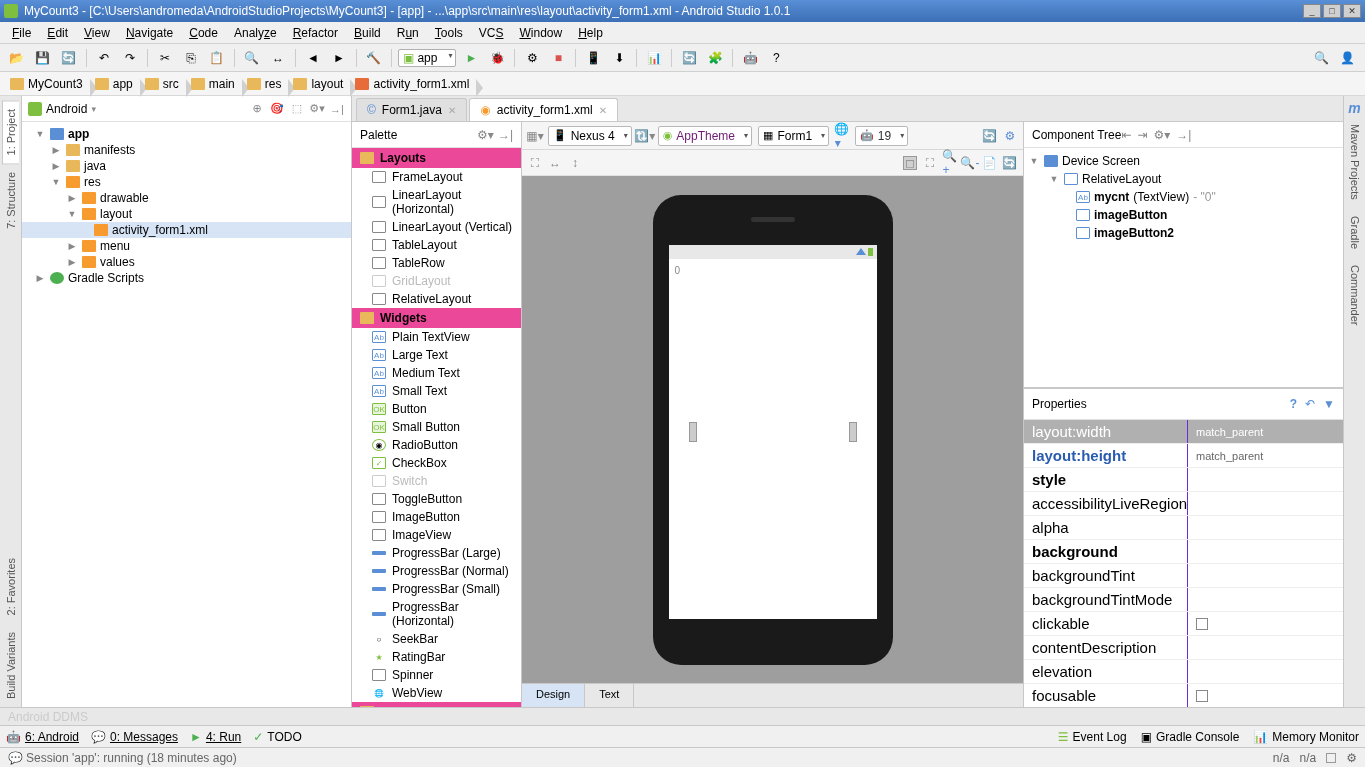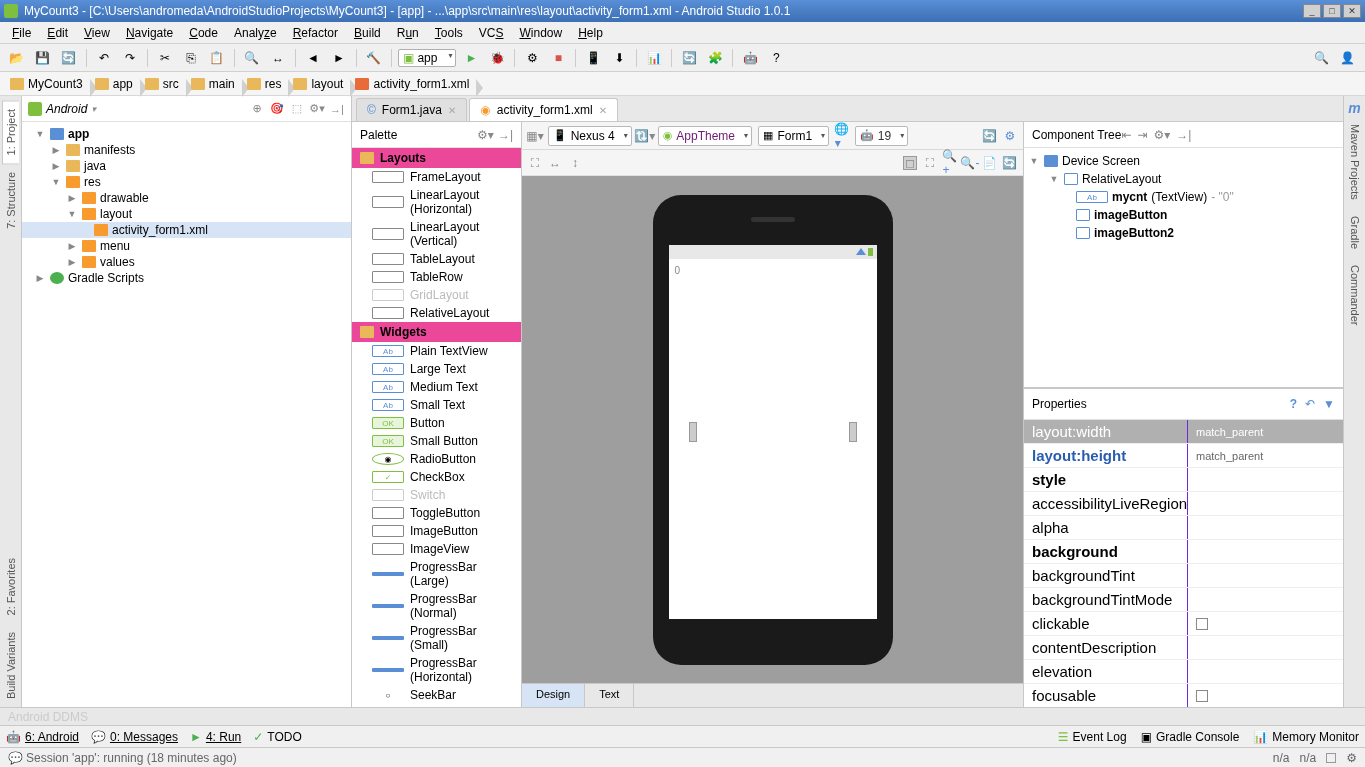--- a/index.html
+++ b/index.html
@@ -38,21 +38,21 @@
 .left-rail { width: 22px; background: #e8e8e8; border-right: 1px solid #c8c8c8; display: flex; flex-direction: column; align-items: center; padding-top: 4px; }
 .rail-tab { writing-mode: vertical-rl; transform: rotate(180deg); padding: 8px 2px; font-size: 11px; color: #555; cursor: default; }
 .rail-tab.active { background: #fff; border: 1px solid #c8c8c8; border-left: none; }
 
 
 .right-rail { width: 22px; background: #e8e8e8; border-left: 1px solid #c8c8c8; display: flex; flex-direction: column; align-items: center; padding-top: 4px; }
 
 
 .project-panel { width: 330px; background: #fff; border-right: 1px solid #c8c8c8; display: flex; flex-direction: column; }
 .project-header { height: 26px; display: flex; align-items: center; padding: 0 6px; border-bottom: 1px solid #e0e0e0; gap: 6px; }
-.project-header-combo { flex: 1; display: flex; align-items: center; gap: 4px; font-style: italic; }
+.project-header-combo { flex: 1; display: flex; align-items: center; gap: 4px; }
 .android-icon { width: 14px; height: 14px; background: #7fbf3f; border-radius: 2px; }
 .project-header-icons { display: flex; gap: 4px; color: #888; }
 .ph-icon { width: 16px; height: 16px; display: flex; align-items: center; justify-content: center; font-size: 11px; }
 .tree { flex: 1; overflow: auto; padding: 4px 0; }
 .tree-node { display: flex; align-items: center; padding: 1px 4px; gap: 4px; white-space: nowrap; }
 .tree-node.selected { background: #d6e4f5; }
 .tree-exp { width: 12px; font-size: 9px; color: #888; text-align: center; }
 .tree-icon { width: 14px; height: 12px; border-radius: 1px; flex-shrink:0; }
 .folder { background: #e8b85a; }
 .folder-o { background: #f79b2e; }
@@ -70,21 +70,21 @@
 
 .designer { flex: 1; display: flex; min-height: 0; }
 
 
 .palette { width: 170px; background: #fff; border-right: 1px solid #c8c8c8; display: flex; flex-direction: column; }
 .palette-header { height: 26px; display: flex; align-items: center; justify-content: space-between; padding: 0 8px; border-bottom: 1px solid #e0e0e0; font-size: 11px; }
 .palette-tools { display: flex; gap: 4px; color: #888; font-size: 11px; }
 .palette-list { flex: 1; overflow: auto; }
 .palette-cat { display: flex; align-items: center; padding: 3px 8px; gap: 6px; font-weight: bold; background: #ec4899; }
 .palette-item { display: flex; align-items: center; padding: 2px 8px 2px 20px; gap: 6px; font-size: 11px; }
-.pi-icon { width: 32px; height: 12px; border: 1px solid #888; border-radius: 1px; flex-shrink: 0; display: flex; align-items: center; justify-content: center; font-size: 8px; }
+.pi-icon { width: 14px; height: 12px; border: 1px solid #888; border-radius: 1px; flex-shrink: 0; display: flex; align-items: center; justify-content: center; font-size: 8px; }
 .pi-ab { border-color: #5a8fd6; color: #5a8fd6; }
 .pi-ok { border-color: #7fbf3f; color: #7fbf3f; background: #e8f5dd; }
 .pi-radio { border-radius: 50%; border-color: #7fbf3f; }
 .pi-check { border-color: #7fbf3f; color: #7fbf3f; }
 .pi-bar { background: #5a8fd6; border: none; height: 4px; }
 
 
 .canvas-wrap { flex: 1; display: flex; flex-direction: column; background: #f0f0f0; min-width: 0; }
 .canvas-toolbar { height: 28px; display: flex; align-items: center; padding: 0 6px; gap: 6px; border-bottom: 1px solid #d8d8d8; background: #f5f5f5; }
 .ct-combo { border: 1px solid #b8b8b8; background: #fff; padding: 2px 16px 2px 4px; border-radius: 2px; position: relative; display: flex; align-items: center; gap: 4px; font-size: 11px; }

